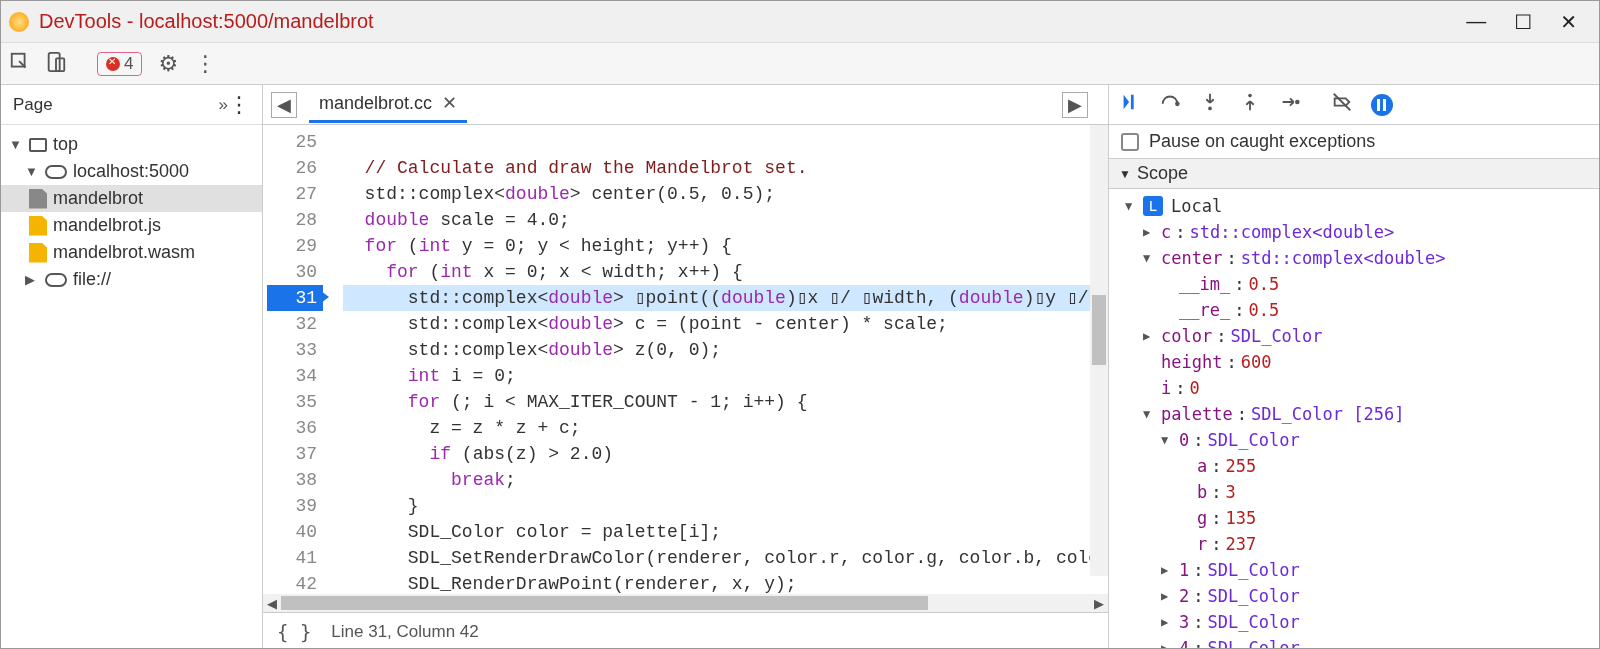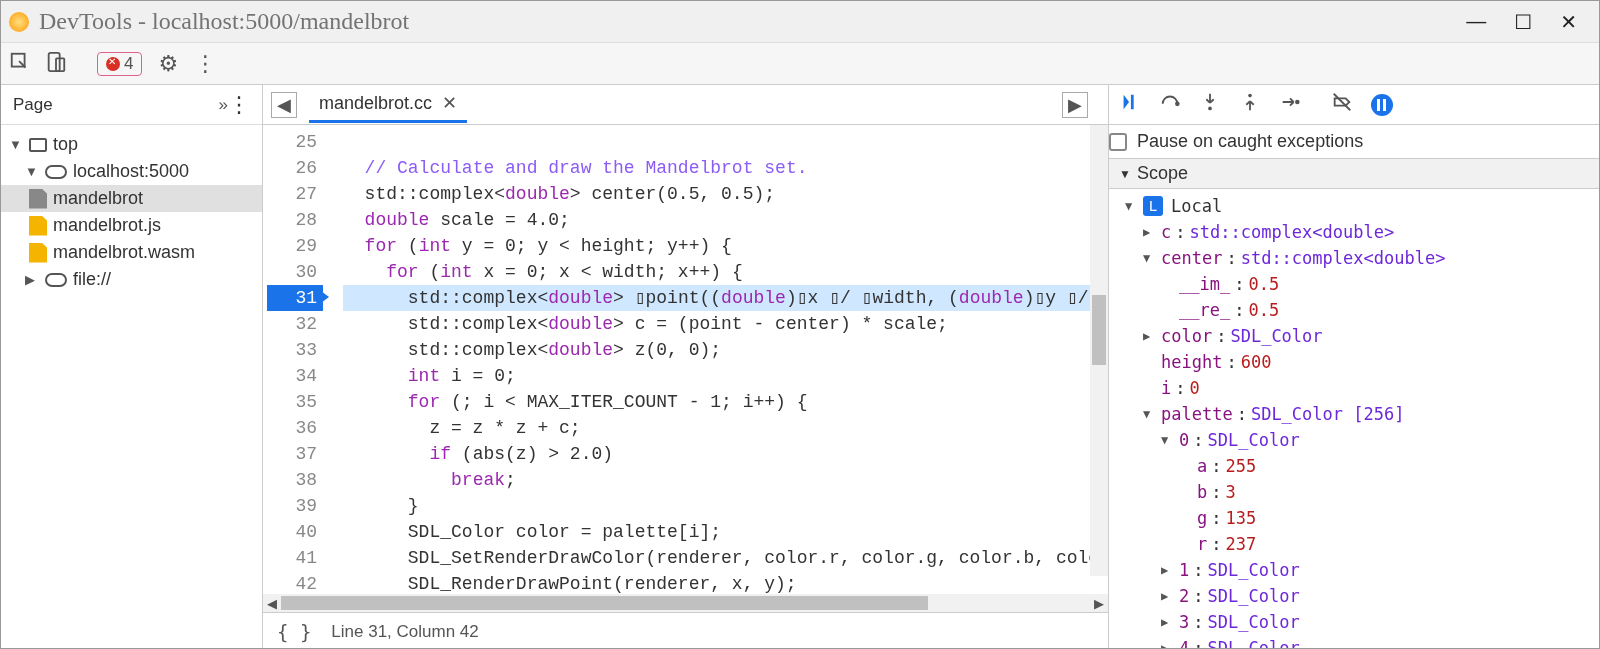--- a/index.html
+++ b/index.html
@@ -1,19 +1,19 @@
 <!DOCTYPE html>
 <html><head>
 <meta charset="utf-8">
 <style>
 * { box-sizing: border-box; margin: 0; padding: 0; }
 body { font-family: "Segoe UI", Arial, sans-serif; font-size: 16px; background: #fff; color: #333; overflow: hidden; width: 1600px; height: 649px; border: 1px solid #999; }
 .titlebar { height: 42px; background: #f0f0f0; display: flex; align-items: center; padding: 0 8px; border-bottom: 1px solid #ddd; }
 .titlebar .favicon { width: 20px; height: 20px; margin-right: 10px; border-radius: 50%; background: radial-gradient(circle,#ffe082 0%,#ff9800 100%); }
-.titlebar .title-text { flex: 1; font-size: 24px; color: #737373; font-family: Liberation Serif, serif; }
+.titlebar .title-text { flex: 1; font-size: 20px; color: #b91c1c; }
 .win-controls { display: flex; gap: 28px; margin-right: 14px; font-size: 20px; color: #222; }
 .win-controls span { cursor: pointer; }
 .tabbar { height: 42px; background: #f6f6f6; border-bottom: 1px solid #ccc; display: flex; align-items: center; padding: 0 8px; }
 .tabbar .left-icons { display: flex; gap: 14px; margin-right: 30px; color: #555; }
 .tabbar .left-icons svg { width: 22px; height: 22px; }
 .tabs { display: flex; gap: 38px; flex: 1; font-size: 19px; color: #555; }
 .tab { cursor: pointer; padding: 7px 0; }
 .tab.active { color: #1a73e8; border-bottom: 3px solid #1a73e8; }
 .right-icons { display: flex; align-items: center; gap: 16px; color: #555; }
 .err-badge { border: 1px solid #d68; border-radius: 4px; padding: 1px 8px; font-size: 17px; display: flex; align-items: center; gap: 4px; }
@@ -40,31 +40,31 @@
 .file-tab { padding:6px 10px; border-bottom:3px solid #1a73e8; display:flex; align-items:center; gap:10px; }
 .file-tab .close { color:#555; cursor:pointer; }
 .spacer{flex:1}
 .code-area { flex:1; display:flex; font-family: Consolas, "Courier New", monospace; font-size:18px; line-height:26px; overflow:hidden; position:relative; }
 .gutter { width:64px; text-align:right; color:#888; padding:4px 10px 4px 4px; background:#fff; user-select:none; }
 .gutter .hl { background:#1a73e8; color:#fff; padding-right:6px; margin-right:-6px;padding-left:12px; }
 .gutter .cur::after { content:""; display:inline-block; width:0;height:0; border-top:6px solid transparent; border-bottom:6px solid transparent; border-left:8px solid #1a73e8; position:absolute; margin-left:4px; margin-top:6px;}
 .code-lines { flex:1; padding:4px 0 4px 16px; white-space:pre; overflow:hidden; }
 .code-lines .line { height:26px; }
 .code-lines .hl-line { background:#cfe8ff; }
-.kw{color:#9c27b0}.cm{color:#8b5cf6}
+.kw{color:#9c27b0}.cm{color:#7f1d1d}
 .status-bar { height:38px; border-top:1px solid #ccc; display:flex; align-items:center; padding:0 14px; font-size:17px; color:#555; gap:20px; }
 .status-bar .braces { font-family:monospace; font-size:19px; }
 .status-bar .info { flex:1; text-align:right; }
 .status-bar .info a{ color:#555; text-decoration:underline; }
 .debug-pane { width:490px; display:flex; flex-direction:column; font-size:18px; }
 .debug-tools { height:40px; border-bottom:1px solid #ccc; display:flex; align-items:center; padding:0 10px; gap:18px; color:#555; }
 .debug-tools svg{width:22px;height:22px}
 .debug-tools .pause-badge{ width:22px;height:22px;background:#1a73e8;border-radius:50%; position:relative;}
 .debug-tools .pause-badge::after{content:"";position:absolute;left:6px;top:5px;width:3px;height:12px;background:#fff;box-shadow:6px 0 0 #fff;}
-.pause-row { padding:6px 0; display:flex; align-items:center; gap:10px; }
+.pause-row { padding:6px 12px; display:flex; align-items:center; gap:10px; }
 .pause-row .box{width:18px;height:18px;border:2px solid #888;border-radius:3px;}
 .section-head { background:#f1f1f1; border-top:1px solid #ccc; border-bottom:1px solid #ccc; padding:4px 10px; display:flex; align-items:center; gap:6px; }
 .scope-tree { padding:4px 0 4px 8px; font-family: Consolas, monospace; font-size:17px; line-height:26px; overflow:auto; flex:1; }
 .scope-row { display:flex; align-items:center; gap:4px; }
 .scope-row .tw{width:14px;color:#555;font-size:12px}
 .local-badge{width:20px;height:20px;background:#1a73e8;color:#fff;font-size:14px;display:inline-flex;align-items:center;justify-content:center;border-radius:3px;margin-right:4px;}
 .prop{color:#881280}.val{color:#b91c1c}.objtype{color:#6d28d9}
 .si0{padding-left:8px}.si1{padding-left:26px}.si2{padding-left:44px}.si3{padding-left:62px}
 .vscroll{position:absolute;right:0;top:0;bottom:18px;width:18px;background:#f1f1f1;}
 .vscroll .thumb{position:absolute;left:2px;right:2px;top:170px;height:70px;background:#c0c0c0;}

